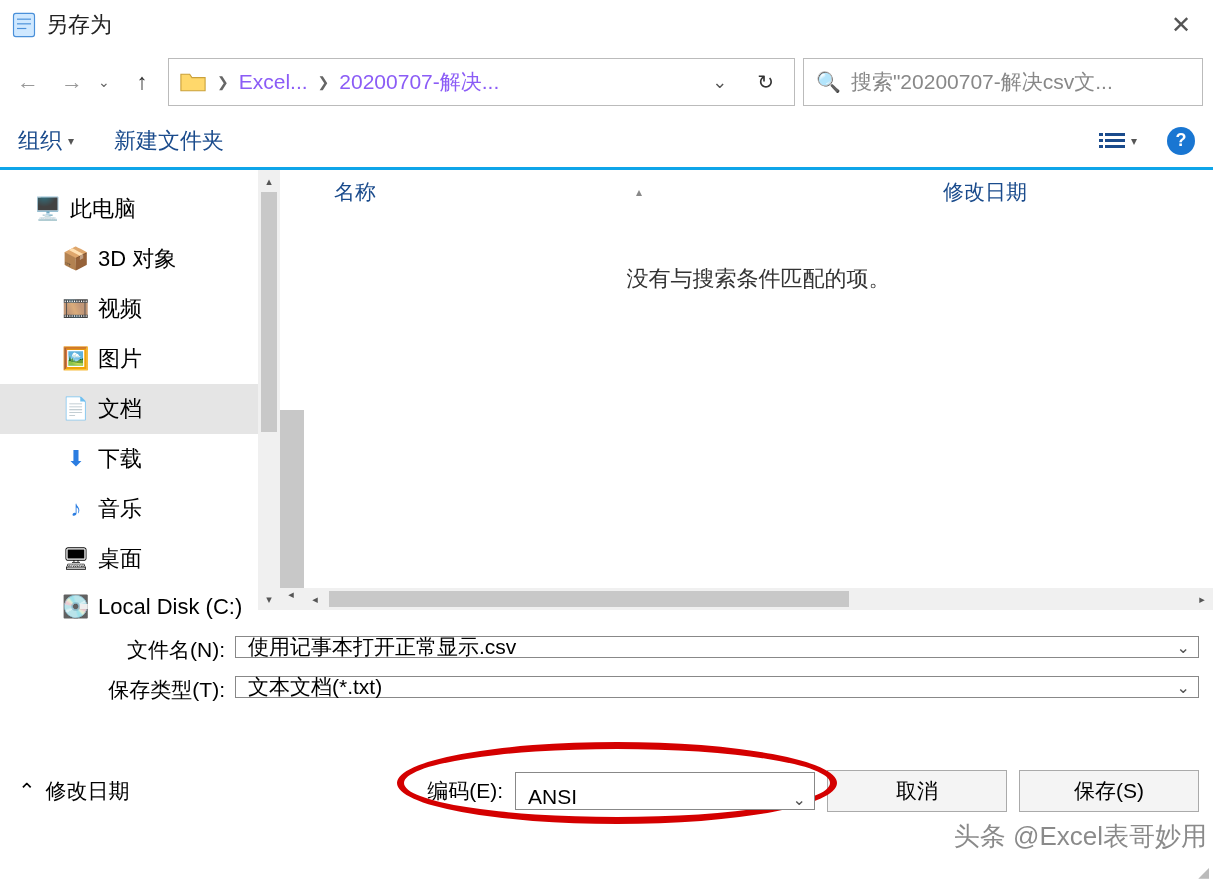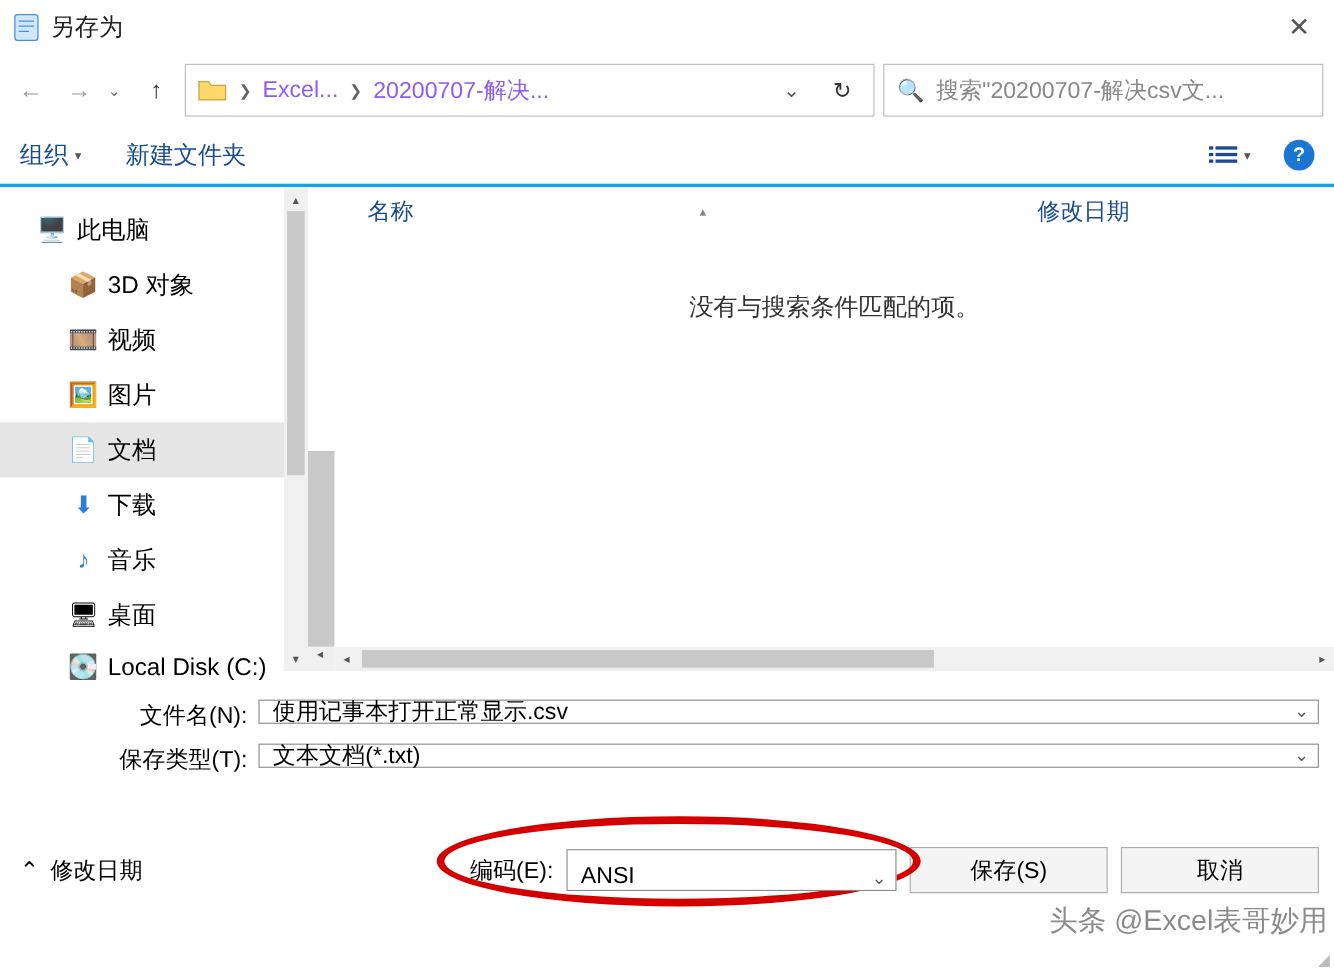--- a/index.html
+++ b/index.html
@@ -229,19 +229,19 @@
     <span>⌃</span>
     <span>修改日期</span>
   </div>
   <div class="enc-area" style="position:relative">
     <div class="red-oval"></div>
     <div class="enc-label">编码(E):</div>
     <div class="enc-field">
       <span>ANSI</span>
       <span class="drop">⌄</span>
     </div>
+    <div class="btn">取消</div>
     <div class="btn">保存(S)</div>
-    <div class="btn">取消</div>
   </div>
 </div>
 
 <div class="watermark">头条 @Excel表哥妙用</div>
 <div class="grip">◢</div>
 
 </body></html>

